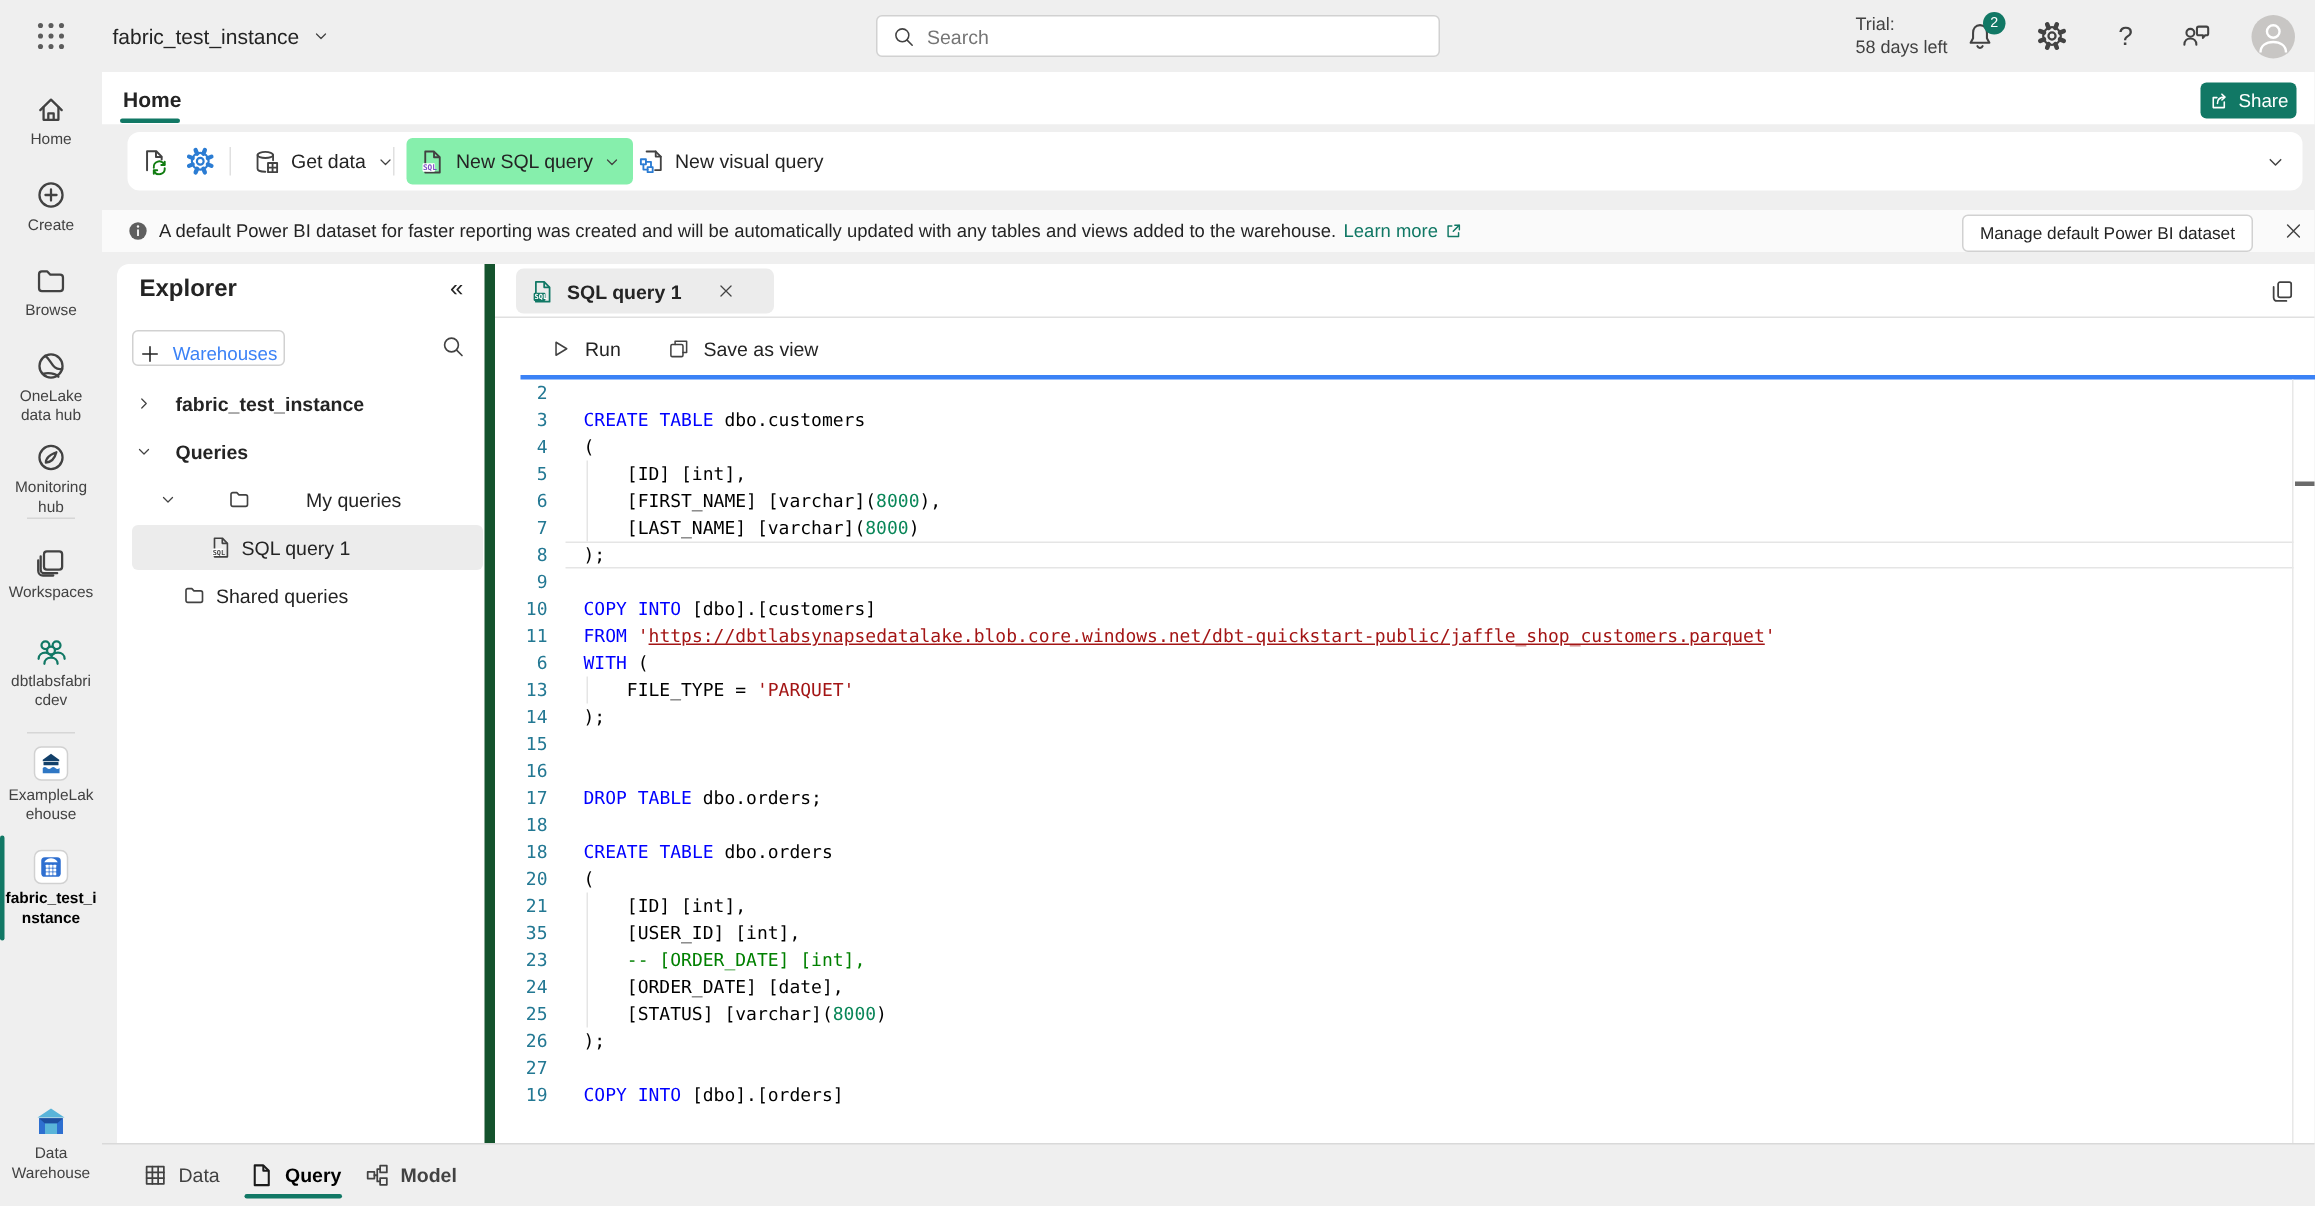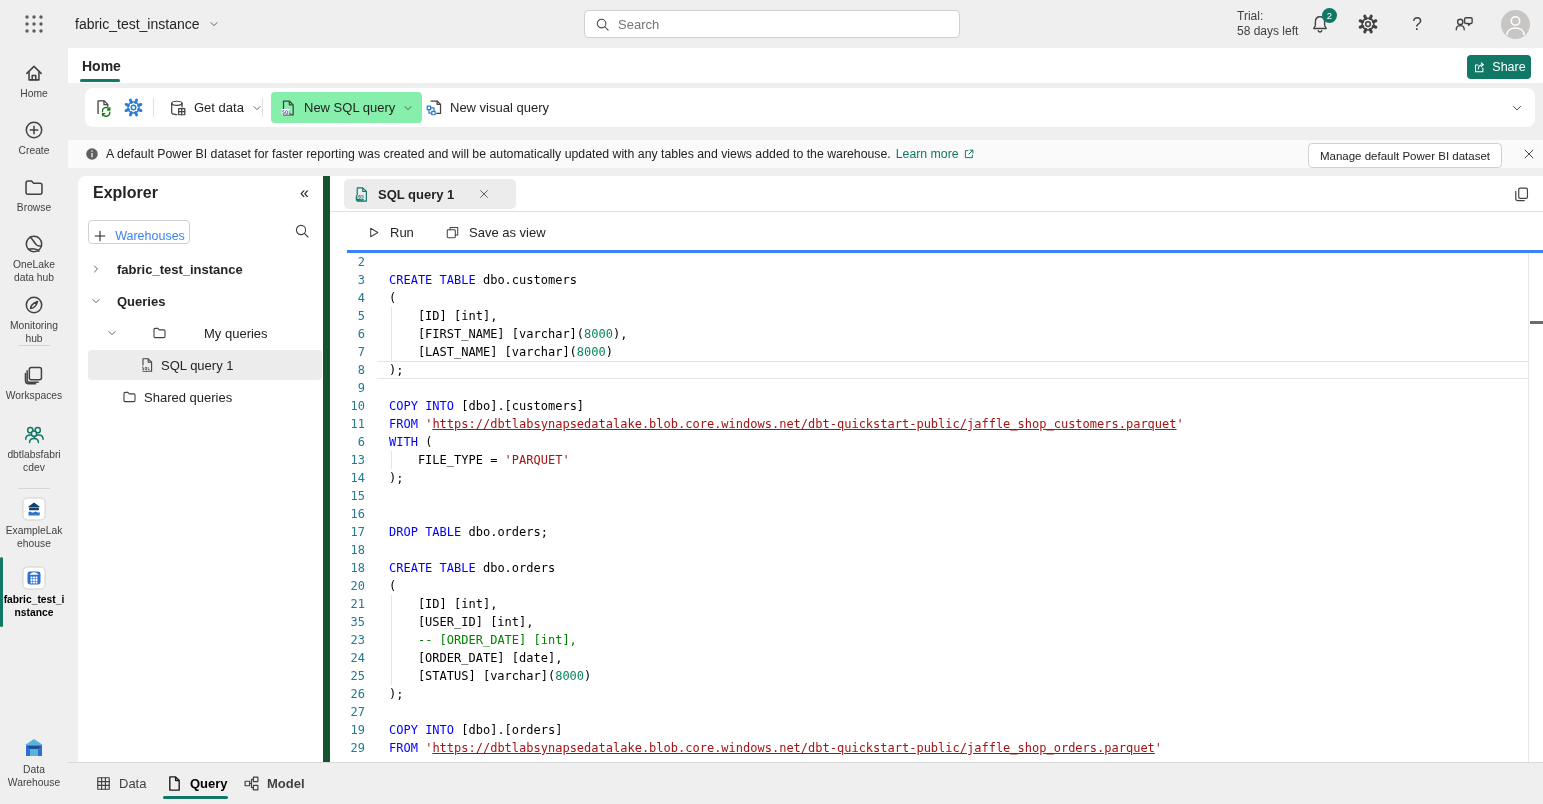--- a/index.html
+++ b/index.html
@@ -568,21 +568,20 @@
             <div class="cline"><span class="ln">18</span><span class="lc"><span class="tok-kw">CREATE</span><span class="tok-pl"> </span><span class="tok-kw">TABLE</span><span class="tok-pl"> dbo.orders</span></span></div>
             <div class="cline"><span class="ln">20</span><span class="lc"><span class="tok-pl">(</span></span></div>
             <div class="cline"><span class="ln">21</span><span class="lc"><span class="tok-pl">    [ID] [int],</span></span></div>
             <div class="cline"><span class="ln">35</span><span class="lc"><span class="tok-pl">    [USER_ID] [int],</span></span></div>
             <div class="cline"><span class="ln">23</span><span class="lc"><span class="tok-pl">    </span><span class="tok-com">-- [ORDER_DATE] [int],</span></span></div>
             <div class="cline"><span class="ln">24</span><span class="lc"><span class="tok-pl">    [ORDER_DATE] [date],</span></span></div>
             <div class="cline"><span class="ln">25</span><span class="lc"><span class="tok-pl">    [STATUS] [varchar](</span><span class="tok-num">8000</span><span class="tok-pl">)</span></span></div>
             <div class="cline"><span class="ln">26</span><span class="lc"><span class="tok-pl">);</span></span></div>
             <div class="cline"><span class="ln">27</span><span class="lc"></span></div>
             <div class="cline"><span class="ln">19</span><span class="lc"><span class="tok-kw">COPY</span><span class="tok-pl"> </span><span class="tok-kw">INTO</span><span class="tok-pl"> [dbo].[orders]</span></span></div>
-            <div class="cline"><span class="ln">29</span><span class="lc"><span class="tok-kw">FROM</span><span class="tok-pl"> </span><span class="tok-str">'</span><span class="tok-url">https://dbtlabsynapsedatalake.blob.core.windows.net/dbt-quickstart-public/jaffle_shop_orders.parquet</span><span class="tok-str">'</span></span></div>
           </div>
       <div class="indentguide" style="top: 54px; height: 54px;"></div>
           <div class="indentguide" style="top: 198px; height: 18px;"></div>
           <div class="indentguide" style="top: 342px; height: 90px;"></div>
         </div>
     </div>
   </div>
 </div>
 
 <div id="bottombar">

